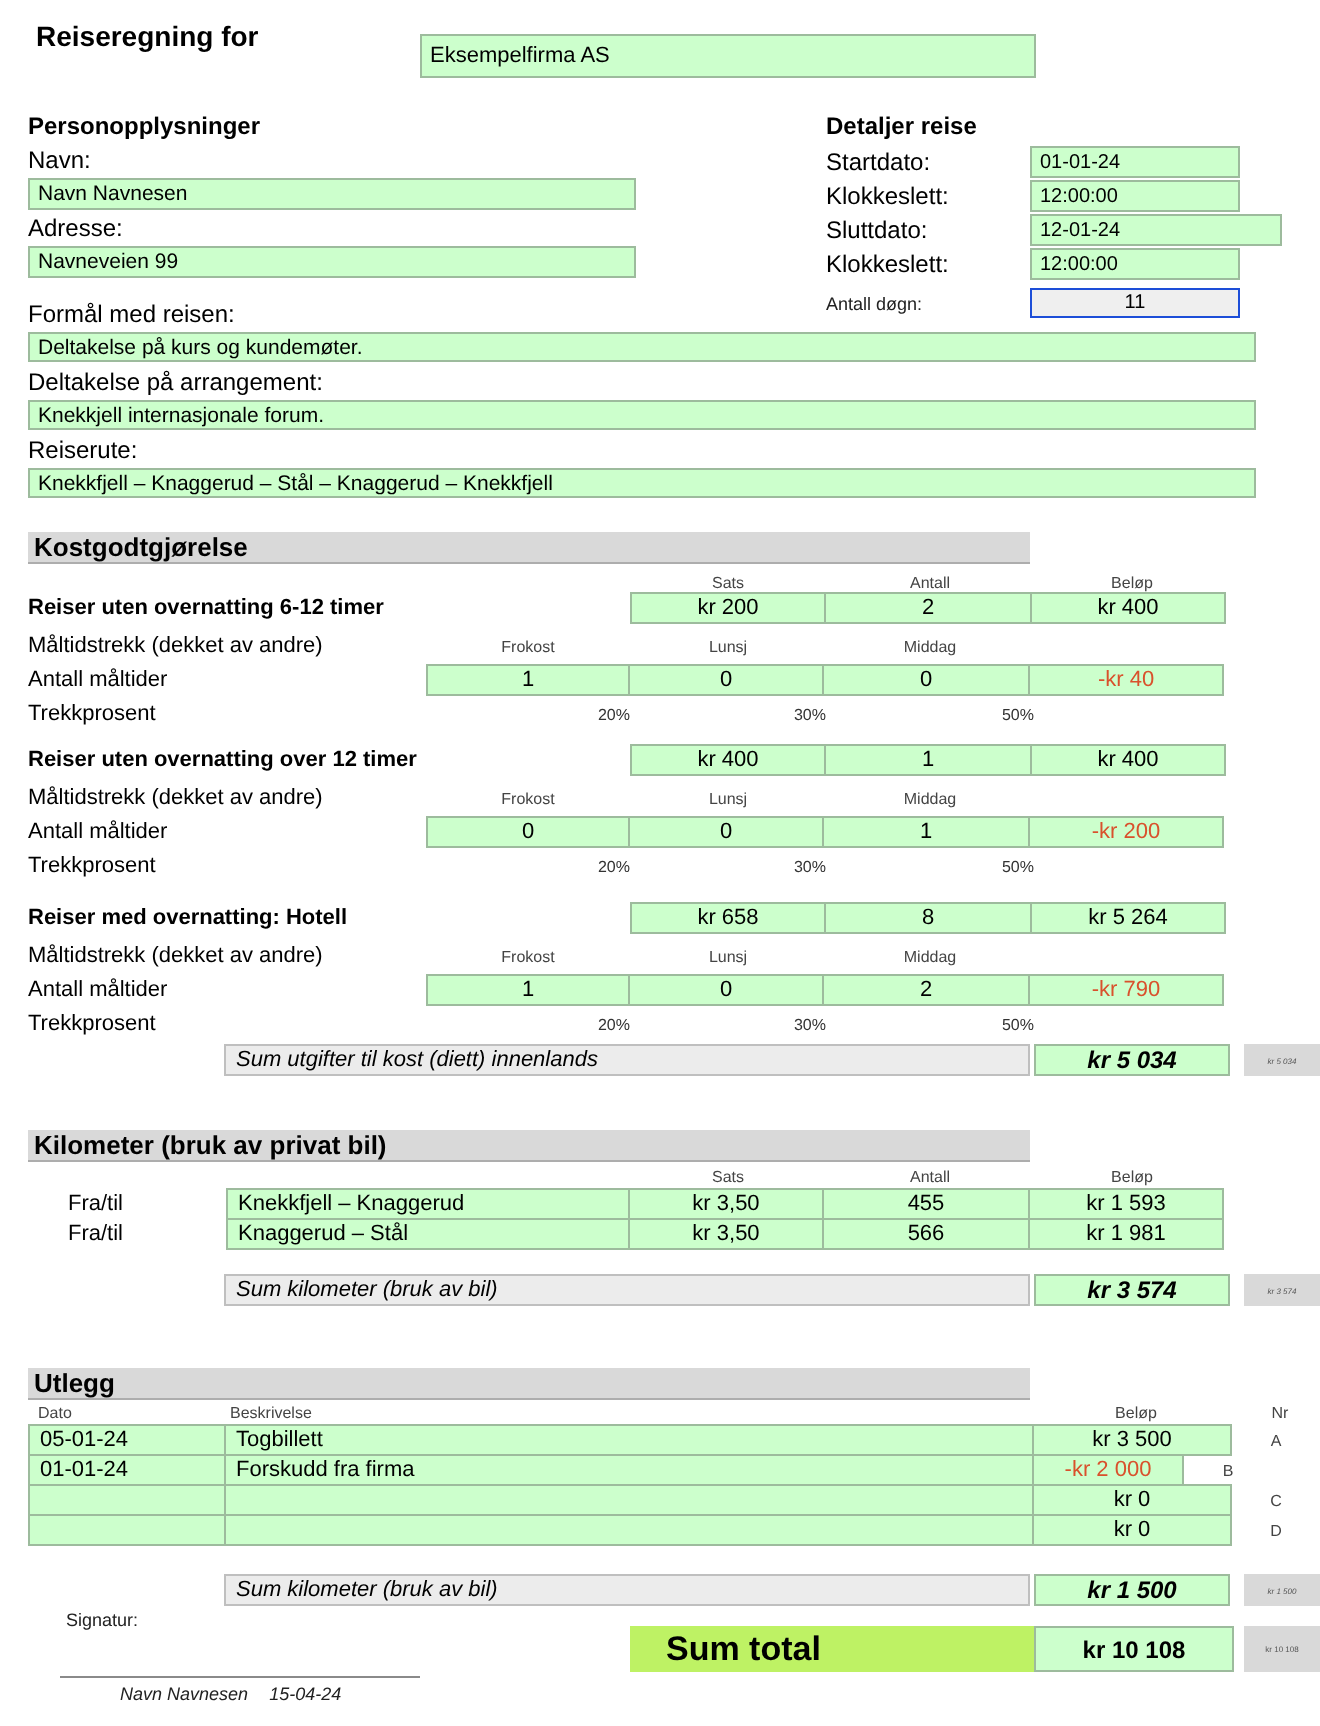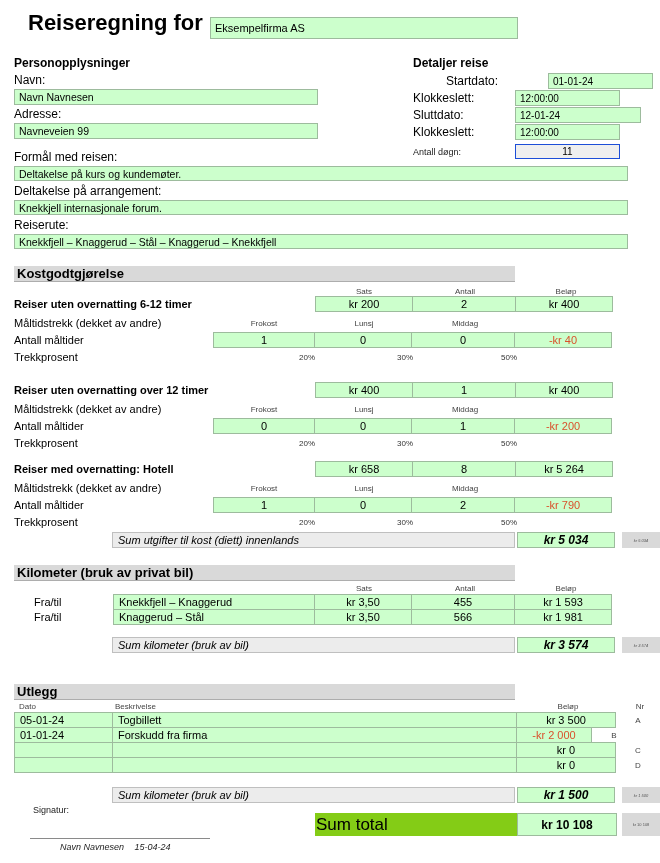--- a/index.html
+++ b/index.html
@@ -60,34 +60,34 @@
     background:#efefef; border:1px solid #1d4ed8; height:15px;
     font-size:10px; display:flex; align-items:center; justify-content:center;
   }
   .stack > .row + .row { margin-top:-1px; }
 </style>
 </head>
 <body>
 
 <div id="page">
 
-  <div class="abs" style="left:28px; top:10px; font-size:22px; font-weight:bold;">Reiseregning for</div>
+  <div class="abs" style="left:18px; top:10px; font-size:14px; font-weight:bold;">Reiseregning for</div>
   <div class="abs field" style="left:210px; top:17px; width:308px; height:22px; font-size:11px;">Eksempelfirma AS</div>
 
   <div class="abs" style="left:14px; top:56px; width:320px;">
     <div class="lbl12 bold" style="margin-bottom:3px;">Personopplysninger</div>
     <div class="lbl12" style="margin-bottom:2px;">Navn:</div>
     <div class="field" style="width:304px; margin-bottom:2px;">Navn Navnesen</div>
     <div class="lbl12" style="margin-bottom:2px;">Adresse:</div>
     <div class="field" style="width:304px;">Navneveien 99</div>
   </div>
 
   <div class="abs" style="left:413px; top:56px; width:240px;">
     <div class="lbl12 bold" style="margin-bottom:3px;">Detaljer reise</div>
-    <div class="row" style="margin-bottom:1px;justify-content:flex-end;">
+    <div class="row" style="margin-bottom:1px;">
       <div class="lbl12" style="width:102px;">Startdato:</div>
       <div class="field" style="width:105px; font-size:10px;">01-01-24</div>
     </div>
     <div class="row" style="margin-bottom:1px;">
       <div class="lbl12" style="width:102px;">Klokkeslett:</div>
       <div class="field" style="width:105px; font-size:10px;">12:00:00</div>
     </div>
     <div class="row" style="margin-bottom:1px;">
       <div class="lbl12" style="width:102px;">Sluttdato:</div>
       <div class="field" style="width:126px; font-size:10px;">12-01-24</div>
@@ -139,21 +139,21 @@
       <div class="cell wC">0</div>
       <div class="cell wD neg">-kr 40</div>
     </div>
     <div class="row" style="margin-left:14px; margin-top:3px; height:12px;">
       <div class="wLabel">Trekkprosent</div>
       <div class="pct wA">20%</div>
       <div class="pct wB">30%</div>
       <div class="pct wC">50%</div>
     </div>
 
-    <div class="row" style="margin-left:14px; margin-top:19px;">
+    <div class="row" style="margin-left:14px; margin-top:9px;">
       <div class="wTitle">Reiser uten overnatting over 12 timer</div>
       <div class="cell wB">kr 400</div>
       <div class="cell wC">1</div>
       <div class="cell wD">kr 400</div>
     </div>
     <div class="row" style="margin-left:14px; margin-top:5px;">
       <div class="wLabel">Måltidstrekk (dekket av andre)</div>
       <div class="colhead wA">Frokost</div>
       <div class="colhead wB">Lunsj</div>
       <div class="colhead wC">Middag</div>
@@ -276,18 +276,18 @@
       <div class="sumbar">Sum kilometer (bruk av bil)</div>
       <div class="sumval">kr 1 500</div>
       <div class="tinybox">kr 1 500</div>
     </div>
     <div class="abs lbl9" style="left:33px; top:18px;">Signatur:</div>
     <div class="abs" style="left:30px; top:51px; width:180px; border-top:1px solid #8a8a8a;"></div>
     <div class="abs" style="left:60px; top:55px; font-size:9px; font-style:italic; color:#222;">
       <span>Navn Navnesen</span>
       <span style="margin-left:8px;">15-04-24</span>
     </div>
-    <div class="abs" style="left:315px; top:26px; width:202px; height:23px; background:#84cc16; display:flex; align-items:center; padding-left:1px; font-size:17px; font-weight:normal;">Sum total</div>
+    <div class="abs" style="left:315px; top:26px; width:202px; height:23px; background:#bef264; display:flex; align-items:center; padding-left:18px; font-size:17px; font-weight:bold;">Sum total</div>
     <div class="abs sumval" style="left:517px; top:26px; width:100px; height:23px; margin-left:0;">kr 10 108</div>
     <div class="abs tinybox" style="left:622px; top:26px; height:23px; margin-left:0;">kr 10 108</div>
   </div>
 
 </div>
 
 </body></html>

